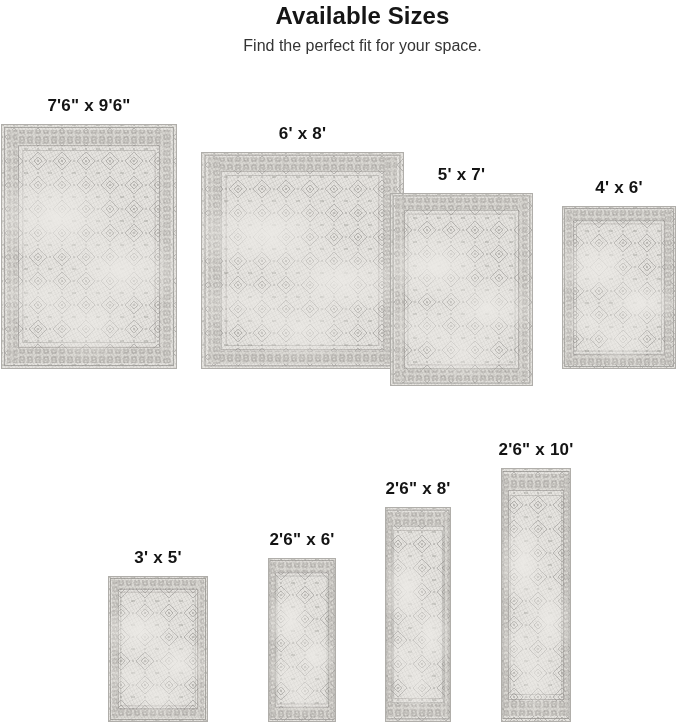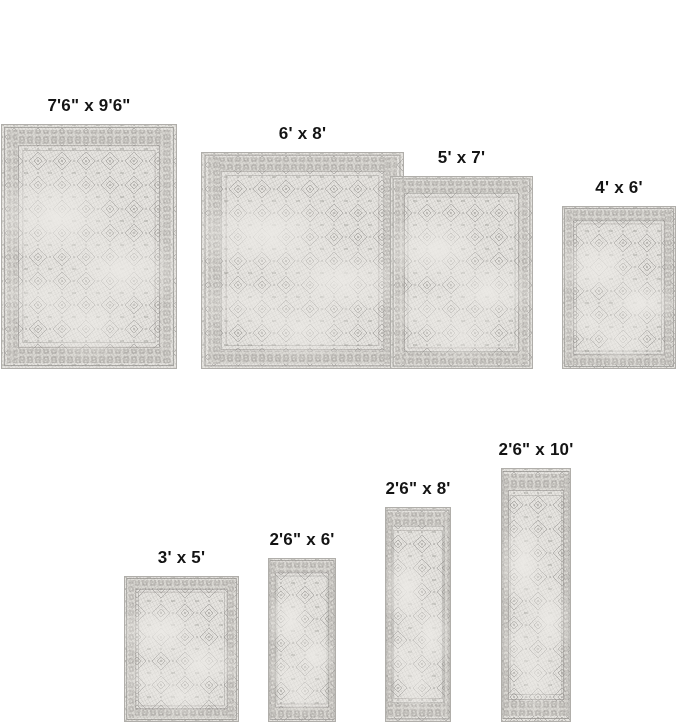--- a/index.html
+++ b/index.html
@@ -40,23 +40,23 @@
     position:absolute;inset:0;display:block;
     background:
       radial-gradient(55% 30% at 32% 38%, rgba(236,234,230,.9), rgba(236,234,230,0) 70%),
       radial-gradient(50% 26% at 68% 60%, rgba(236,234,230,.85), rgba(236,234,230,0) 70%),
       radial-gradient(45% 22% at 50% 82%, rgba(236,234,230,.7), rgba(236,234,230,0) 70%),
       radial-gradient(40% 20% at 25% 70%, rgba(236,234,230,.6), rgba(236,234,230,0) 70%);
   }
   
   .p1{left:1px;  top:124px;width:176px;height:245px;}
   .p2{left:201px;top:152px;width:163px;height:217px;padding-left:40px;}
-  .p3{left:390px;top:176px;width:143px;height:193px;}
+  .p3{left:390px;top:193px;width:143px;height:193px;}
   .p4{left:562px;top:206px;width:114px;height:163px;}
-  .p5{left:124px;top:576px;width:115px;height:146px;}
+  .p5{left:108px;top:576px;width:100px;height:146px;}
   .p6{left:268px;top:558px;width:68px; height:164px;}
   .p7{left:385px;top:507px;width:66px; height:215px;}
   .p8{left:501px;top:468px;width:70px; height:254px;}
   .defs-holder{position:absolute;width:0;height:0;}
 </style>
 </head>
 <body>
 
 <svg class="defs-holder" aria-hidden="true">
   <defs>
@@ -79,20 +79,24 @@
     <pattern id="pbandv" width="10" height="8" patternUnits="userSpaceOnUse">
       <rect width="10" height="8" fill="#d8d6d1"></rect>
       <rect x="2" y="2" width="6" height="4" fill="none" stroke="#8f8d89" stroke-width="1" opacity=".65"></rect>
       <circle cx="5" cy="4" r=".8" fill="#8f8d89" opacity=".6"></circle>
     </pattern>
   </defs>
 </svg>
 
 <div class="canvas">
 
+  <header class="header">
+    <h2 class="title">Available Sizes</h2>
+    <p class="subtitle">Find the perfect fit for your space.</p>
+  </header>
 
   <figure class="rug-item p1">
     <figcaption class="rug-label">7'6" x 9'6"</figcaption>
     <div class="rug">
   <svg class="rug-art" width="100%" height="100%" aria-hidden="true">
     <rect width="100%" height="100%" fill="url(#pfield)"></rect>
     <rect x="1.5%" y="1%" width="97%" height="98%" fill="none" stroke="#a6a4a0" stroke-width="1"></rect>
     <rect x="3%" y="2%" width="94%" height="6%" fill="url(#pband)" opacity=".95"></rect>
     <rect x="3%" y="92%" width="94%" height="6%" fill="url(#pband)" opacity=".95"></rect>
     <rect x="3%" y="2%" width="6%" height="96%" fill="url(#pbandv)" opacity=".8"></rect>

